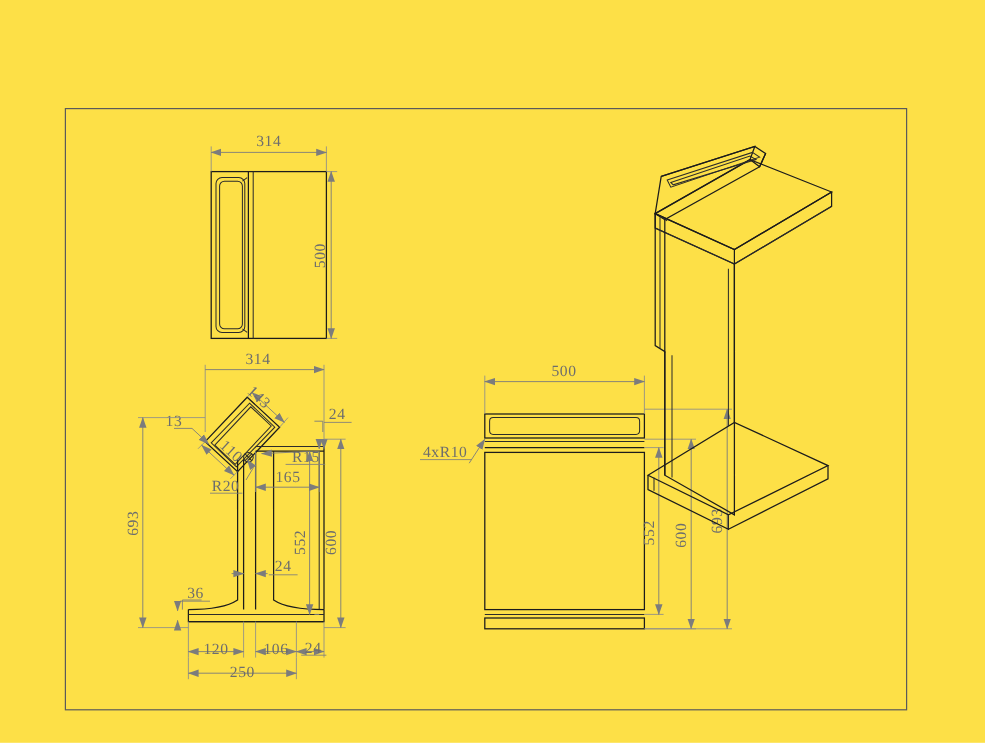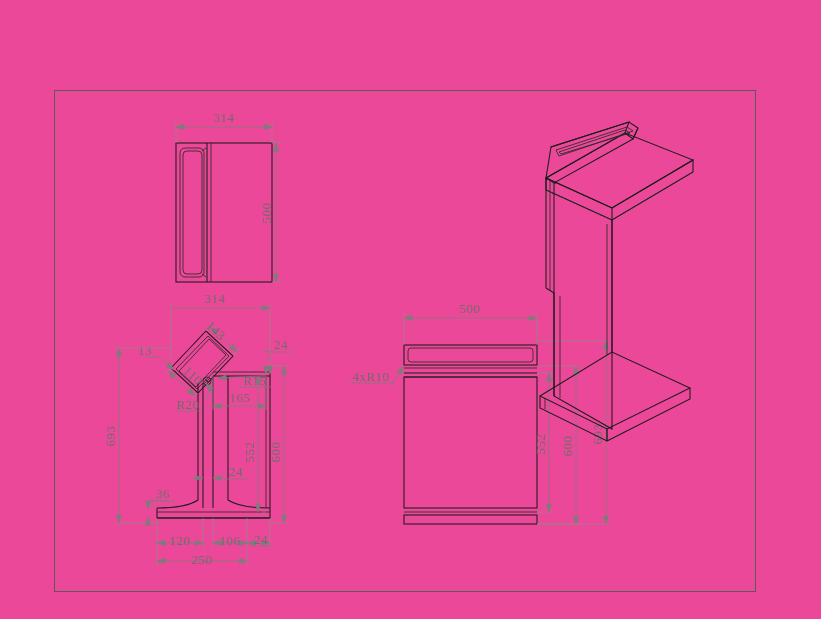--- a/index.html
+++ b/index.html
@@ -2,21 +2,21 @@
 <html><head>
 <meta charset="utf-8">
 <title>Lectern Technical Drawing</title>
 <style>
   html,body{margin:0;padding:0;background:#ffffff;}
   body{
     width:821px;height:619px;overflow:hidden;
     font-family:"Liberation Serif", serif;
     color:#3a3a3a;
   }
-  #sheet{position:relative;width:821px;height:619px;background:#ec4899;}
+  #sheet{position:relative;width:821px;height:619px;background:#fde047;}
   #border-frame{
     position:absolute;left:54px;top:90px;
     width:702px;height:502px;
     border:1.6px solid #5a5a5a;
     box-sizing:border-box;
     background:transparent;
   }
   svg#drawing{position:absolute;left:0;top:0;width:821px;height:619px;}
   .dimtext{
     font-family:"Liberation Serif", serif;

